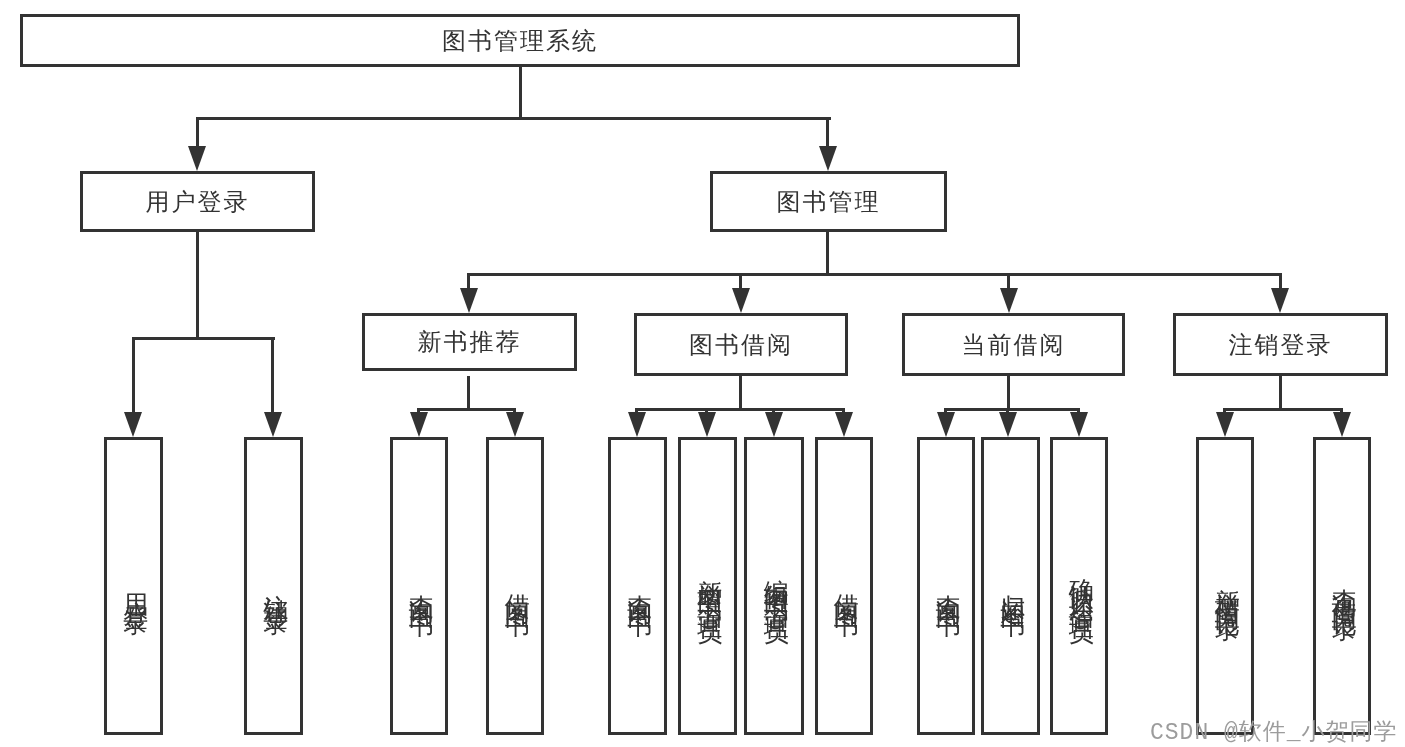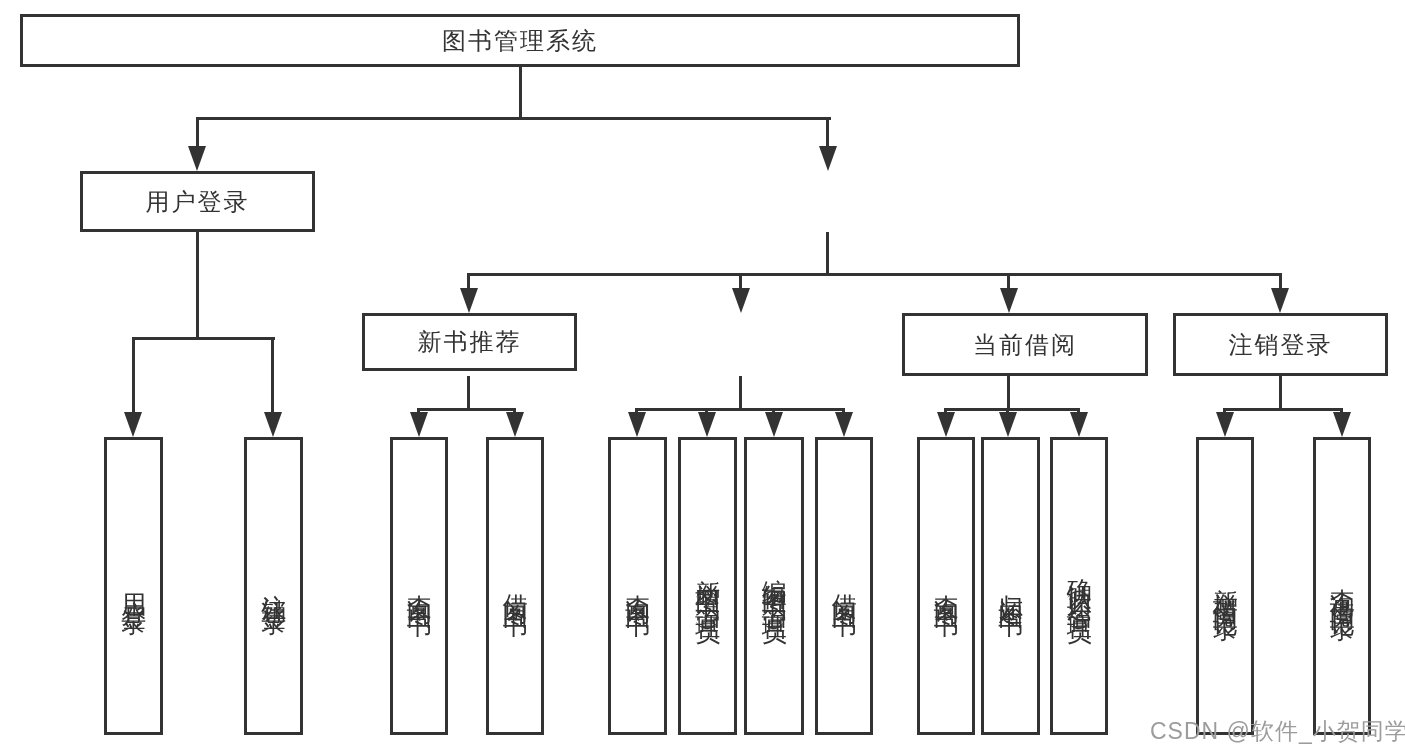--- a/index.html
+++ b/index.html
@@ -7,21 +7,21 @@
     --box-border:#333333;
     --text:#333333;
     --watermark:#9c9c9c;
     --background:#ffffff;
   }
   html,body{margin:0;padding:0;}
   .stage{
     position:relative;
     width:1405px;height:747px;
     background:var(--background);
-    font-family:Liberation Sans, sans-serif;
+    font-family:Liberation Mono, monospace;
     overflow:hidden;
   }
   .box{
     position:absolute;
     box-sizing:border-box;
     border:3px solid var(--box-border);
     background:#ffffff;
     display:flex;align-items:center;justify-content:center;
     color:var(--text);
   }
@@ -55,25 +55,27 @@
 </style>
 </head>
 <body>
 
 <div class="stage">
 
   <div class="box hnode" style="left:20px;top:14px;width:1000px;height:53px">图书管理系统</div>
 
   <div class="box hnode" style="left:80px;top:171px;width:235px;height:61px">用户登录</div>
 
+  <div class="box hnode" style="left:710px;top:171px;width:237px;height:61px">图书管理</div>
 
   <div class="box hnode" style="left:362px;top:313px;width:215px;height:58px">新书推荐</div>
 
+  <div class="box hnode" style="left:634px;top:313px;width:214px;height:63px">图书借阅</div>
 
-  <div class="box hnode" style="left:902px;top:313px;width:246px;height:63px">当前借阅</div>
+  <div class="box hnode" style="left:902px;top:313px;width:223px;height:63px">当前借阅</div>
 
   <div class="box hnode" style="left:1173px;top:313px;width:215px;height:63px">注销登录</div>
 
   <div class="box" style="left:104px;top:437px;width:59px;height:298px">
     <span class="vtext">用户登录</span>
   </div>
   <div class="box" style="left:244px;top:437px;width:59px;height:298px">
     <span class="vtext">注销登录</span>
   </div>
 

